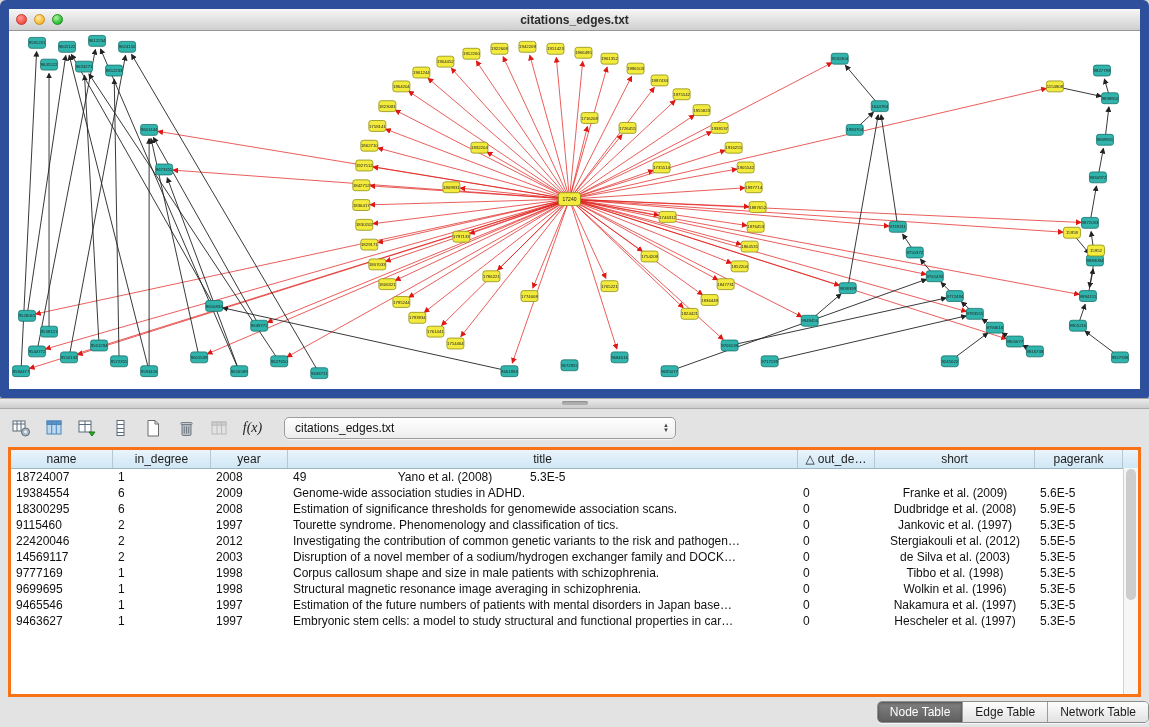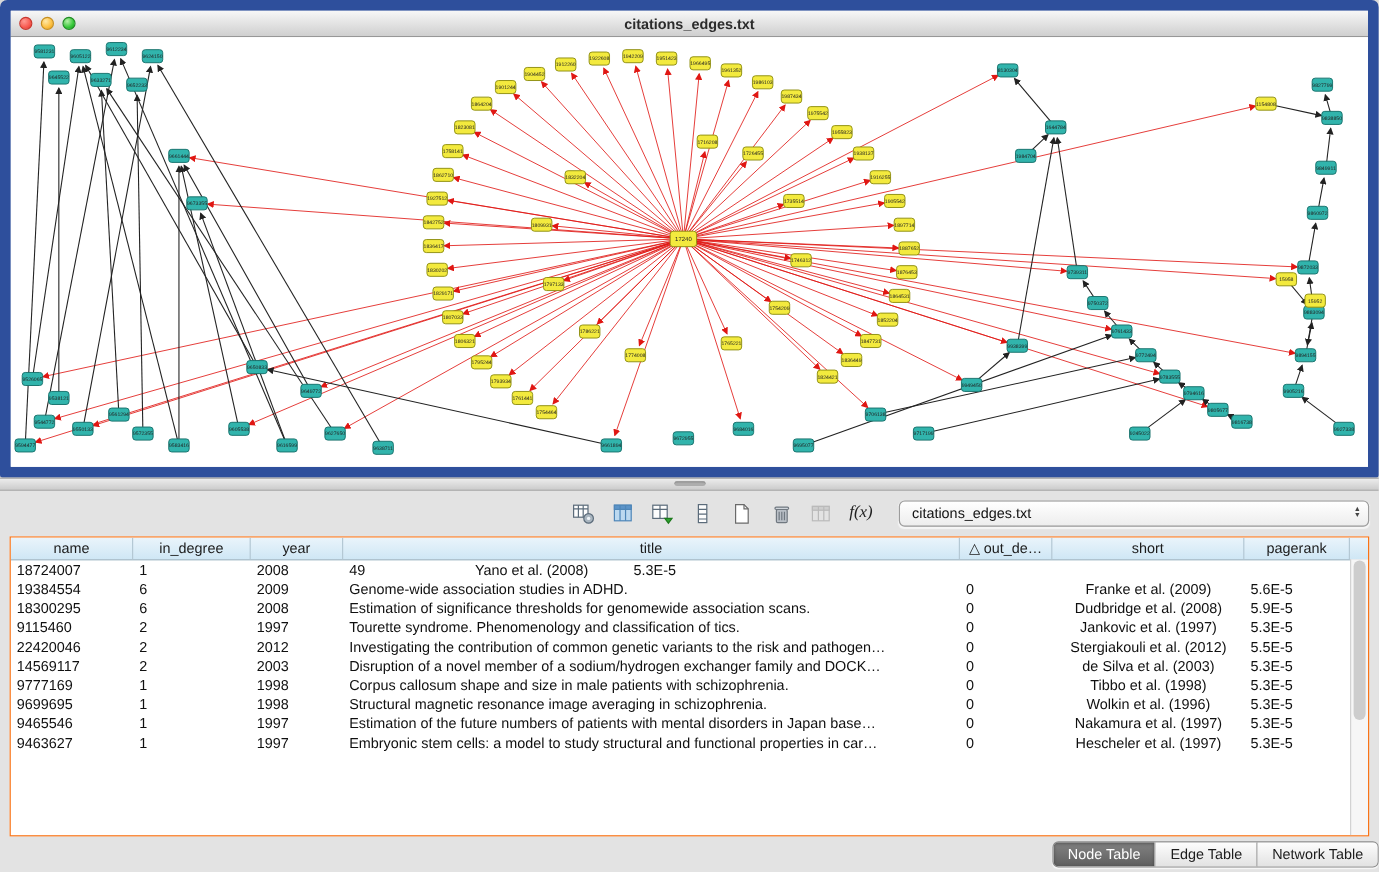--- a/index.html
+++ b/index.html
@@ -23,28 +23,28 @@
   .grip{position:absolute;left:50%;top:2px;transform:translateX(-50%);width:26px;height:4px;border-radius:2px;background:#aeaeae;box-shadow:inset 0 1px 1px #8f8f8f;}
 
   
   .table-panel{flex:1;display:flex;flex-direction:column;background:#e3e3e3;min-height:0;}
   .panel-header{height:22px;flex:0 0 auto;background:linear-gradient(#fbfbfb,#d3d3d3);border-bottom:1px solid #adadad;display:flex;align-items:center;padding:0 9px;font-size:12px;color:#222;}
   .panel-title{flex:1;}
   .float-icon{width:12px;height:10px;border:1px solid #555;border-radius:2px;position:relative;margin-right:12px;background:#f4f4f4;}
   .float-icon::after{content:"";position:absolute;right:1px;top:1px;width:4px;height:3px;background:#555;}
   .close-x{font-size:13px;font-weight:bold;color:#222;cursor:default;line-height:1;}
 
-  .toolbar{height:38px;flex:0 0 auto;display:flex;align-items:center;padding:0 8px;gap:6px;justify-content:flex-end;}
+  .toolbar{height:38px;flex:0 0 auto;display:flex;align-items:center;padding:0 8px;gap:6px;}
   .tb{width:27px;height:26px;display:flex;align-items:center;justify-content:center;background:transparent;border:none;border-radius:4px;padding:0;}
   .fx{font-family:"Liberation Serif",serif;font-style:italic;font-size:14px;color:#222;width:30px;text-align:center;}
   .dropdown{margin-left:12px;width:392px;height:22px;box-sizing:border-box;border:1px solid #9c9c9c;border-radius:5px;background:linear-gradient(#ffffff,#ededed);display:flex;align-items:center;padding:0 6px 0 10px;font-size:12px;color:#111;box-shadow:0 1px 1px rgba(255,255,255,.7);}
   .dd-value{flex:1;overflow:hidden;white-space:nowrap;}
   .combo-arrows{display:flex;flex-direction:column;align-items:center;font-size:6px;line-height:5px;color:#444;}
 
-  .table-wrap{flex:1;margin:0 8px;background:#fff;border:1px solid #f97316;position:relative;display:flex;flex-direction:column;min-height:0;overflow:hidden;}
+  .table-wrap{flex:1;margin:0 8px;background:#fff;border:3px solid #f97316;position:relative;display:flex;flex-direction:column;min-height:0;overflow:hidden;}
   .thead{display:flex;height:18px;flex:0 0 auto;background:linear-gradient(#eaf4fb,#cfe7f5);border-bottom:1px solid #9fb6c4;font-size:12px;color:#1b1b1b;}
   .hcell{display:flex;align-items:center;justify-content:center;border-right:1px solid #b4c8d4;box-sizing:border-box;overflow:hidden;white-space:nowrap;gap:3px;}
   .hfill{width:15px;border-right:none;}
   .tbody{flex:1;overflow:hidden;padding-right:15px;}
   .trow{display:flex;height:16px;line-height:16px;font-size:12px;color:#101010;}
   .cell{box-sizing:border-box;padding-left:5px;overflow:hidden;white-space:nowrap;}
   .c0{width:102px;}.c1{width:98px;}.c2{width:77px;}.c3{flex:1;}.c4{width:77px;}.c5{width:160px;}.c6{width:88px;}
   .trow .c5{text-align:center;padding-left:0;}
   .vscroll{position:absolute;top:18px;right:0;bottom:0;width:15px;background:#f6f6f6;border-left:1px solid #d2d2d2;box-sizing:border-box;}
   .vthumb{position:absolute;top:1px;left:2px;right:2px;height:58%;border-radius:5px;background:#cdcdcd;}

